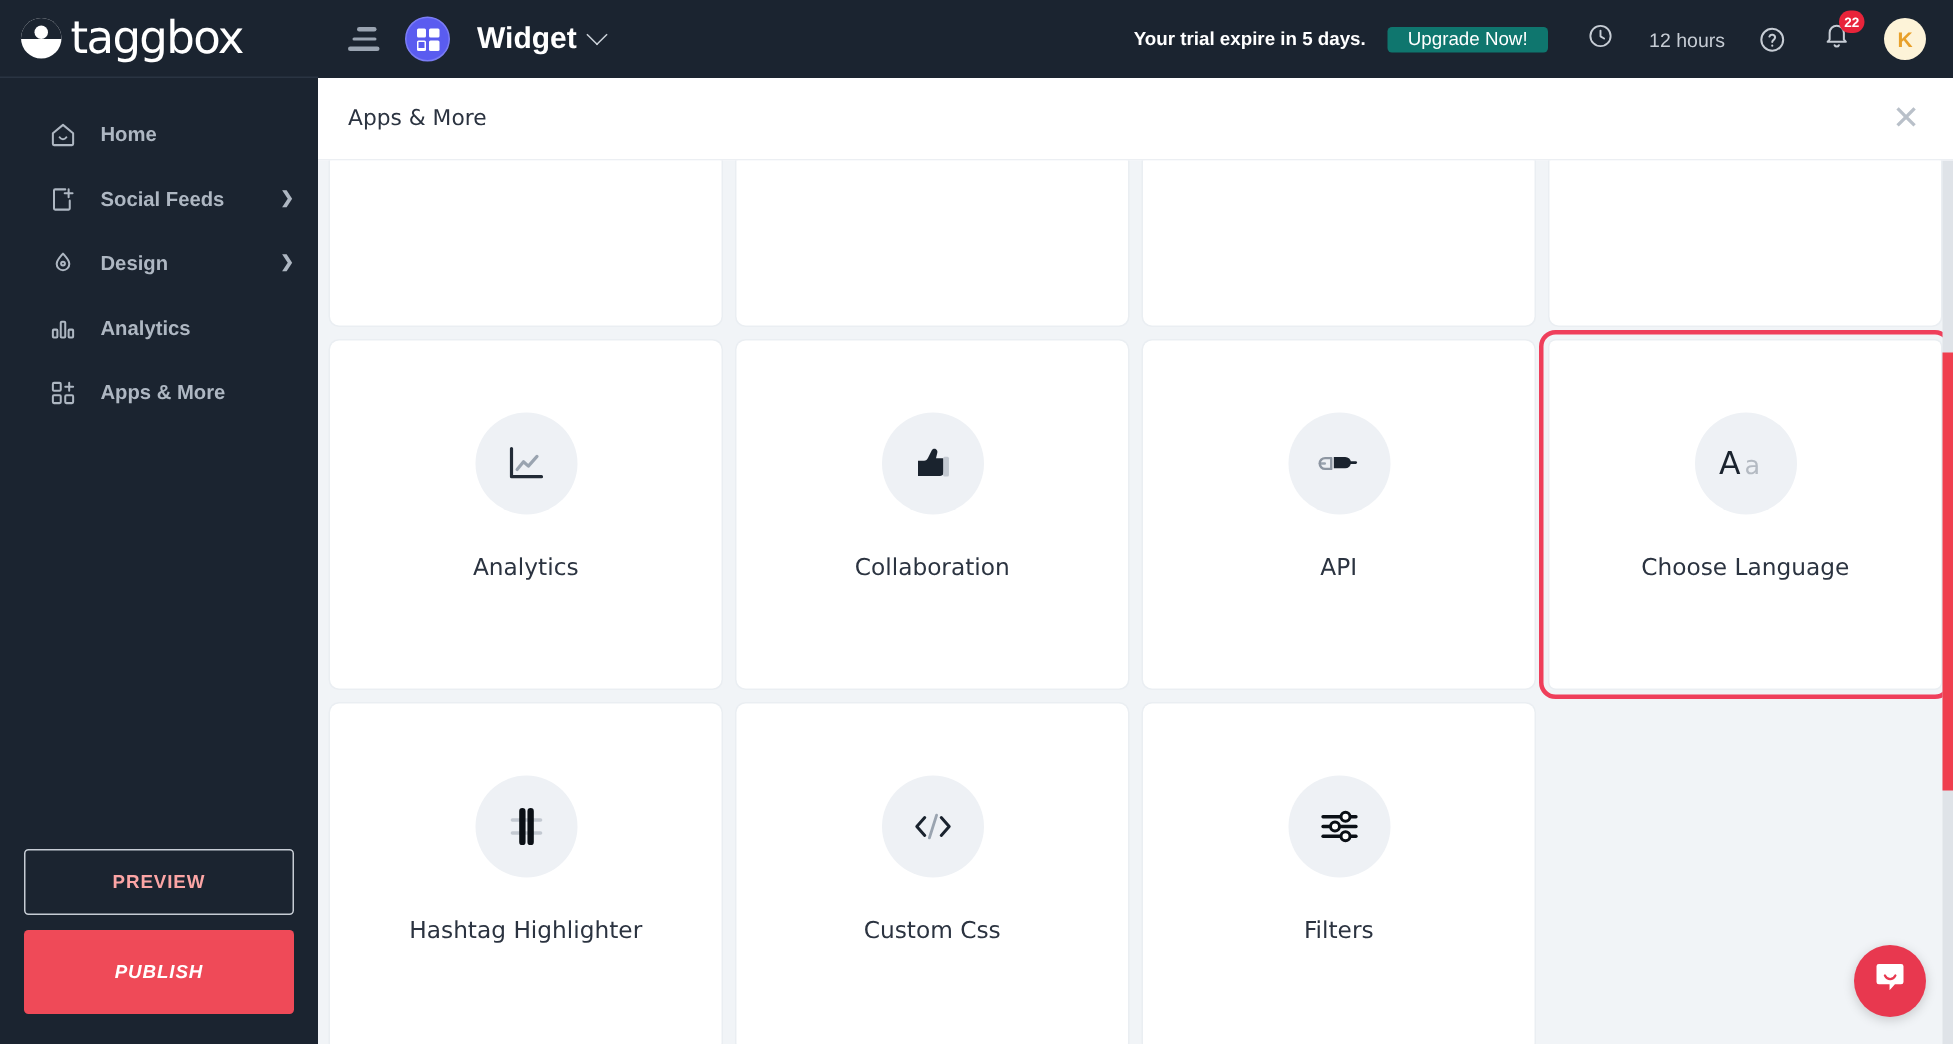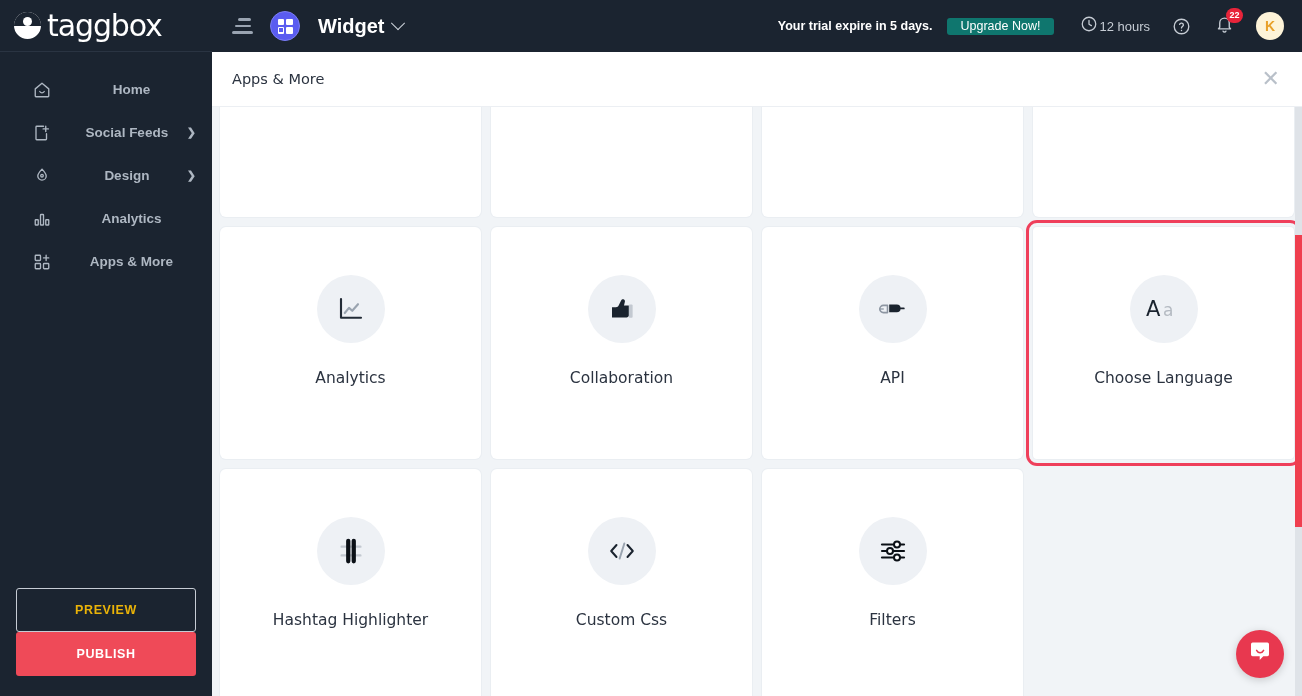--- a/index.html
+++ b/index.html
@@ -60,59 +60,60 @@
   .nav { margin-top: 16px; flex: 1; }
   .nav-item {
     display: flex; align-items: center;
     height: 43px;
     padding: 0 16px 0 32px;
     color: #aeb7c2;
     font-size: 13.5px;
     font-weight: 700;
     cursor: pointer;
     position: relative;
-    text-align: center;
   }
   .nav-icon {
     width: 19px; height: 19px;
     margin-right: 16px;
     flex: 0 0 19px;
     display: flex; align-items: center; justify-content: center;
   }
   .nav-icon svg { display: block; }
   .nav-label { flex: 1; white-space: nowrap; }
   .nav-chevron {
     font-size: 11px; color: #aeb7c2; font-weight: 700;
     line-height: 1;
   }
 
   .side-actions { padding: 0 16px 20px; }
   .btn-preview {
     width: 180px; height: 44px;
     border: 1px solid #c6ccd4;
     background: transparent;
-    color: #eab308;
+    color: #fca5a5;
     font-size: 12.5px; font-weight: 700;
     letter-spacing: 0.6px;
     border-radius: 3px;
     cursor: pointer;
     display: flex; align-items: center; justify-content: center;
+    margin-bottom: 10px;
     font-family: "Liberation Sans", sans-serif;
   }
   .btn-publish {
-    width: 180px; height: 44px;
+    width: 180px; height: 56px;
     border: none;
     background: #ef4a58;
     color: #ffffff;
     font-size: 12.5px; font-weight: 700;
     letter-spacing: 0.6px;
     border-radius: 3px;
     cursor: pointer;
     display: flex; align-items: center; justify-content: center;
     font-family: "Liberation Sans", sans-serif;
+    font-style: italic;
   }
 
   
   .right { flex: 1; display: flex; flex-direction: column; position: relative; min-width: 0; }
 
   .topbar {
     height: 52px;
     background: #1b2430;
     display: flex; align-items: center;
     padding: 0 18px 0 20px;
@@ -165,21 +166,21 @@
   }
   .btn-upgrade {
     background: #0f766e; color: #ffffff;
     border: none; border-radius: 3px;
     height: 17px; padding: 0 14px;
     font-size: 12.5px; font-weight: 400;
     cursor: pointer; white-space: nowrap;
     font-family: "Liberation Sans", sans-serif;
   }
   .hours-box {
-    display: flex; align-items: center; gap: 1px;
+    display: flex; align-items: center; gap: 23px;
     margin-left: 26px; cursor: pointer;
   }
   .hours-text { color: #c6ccd4; font-size: 13px; white-space: nowrap; }
   .help-icon { margin-left: 22px; cursor: pointer; display: flex; }
   .bell-wrap { margin-left: 24px; position: relative; cursor: pointer; display: flex; }
   .bell-badge {
     position: absolute; top: -7px; right: -9px;
     background: #e8243a; color: #ffffff;
     min-width: 17px; height: 15px; border-radius: 8px;
     font-size: 9px; font-weight: 700;

